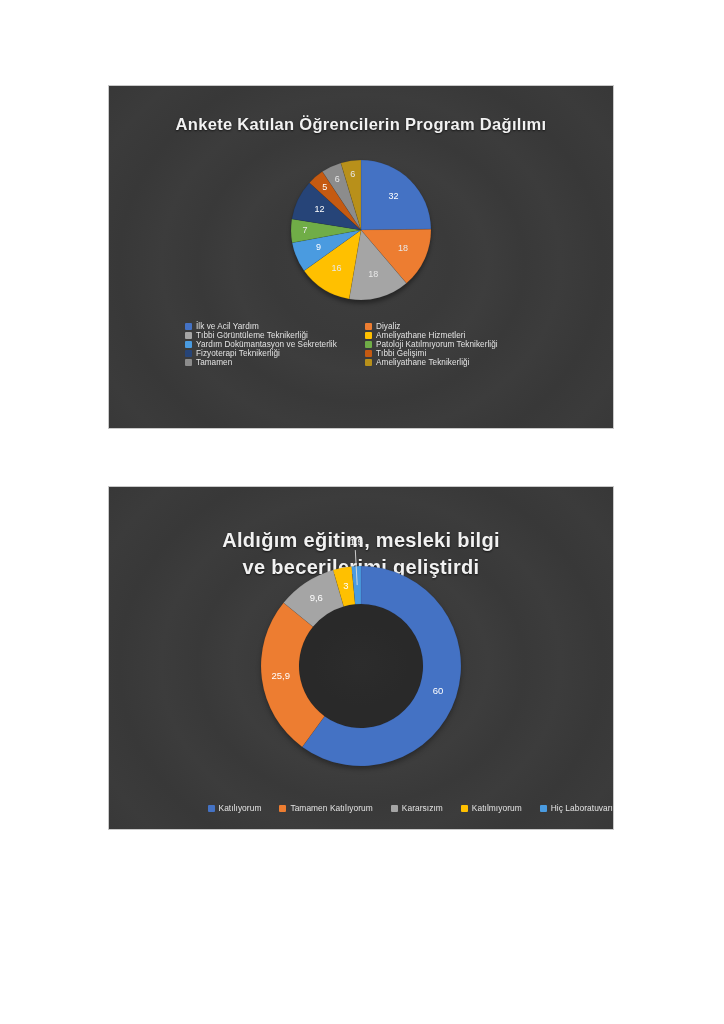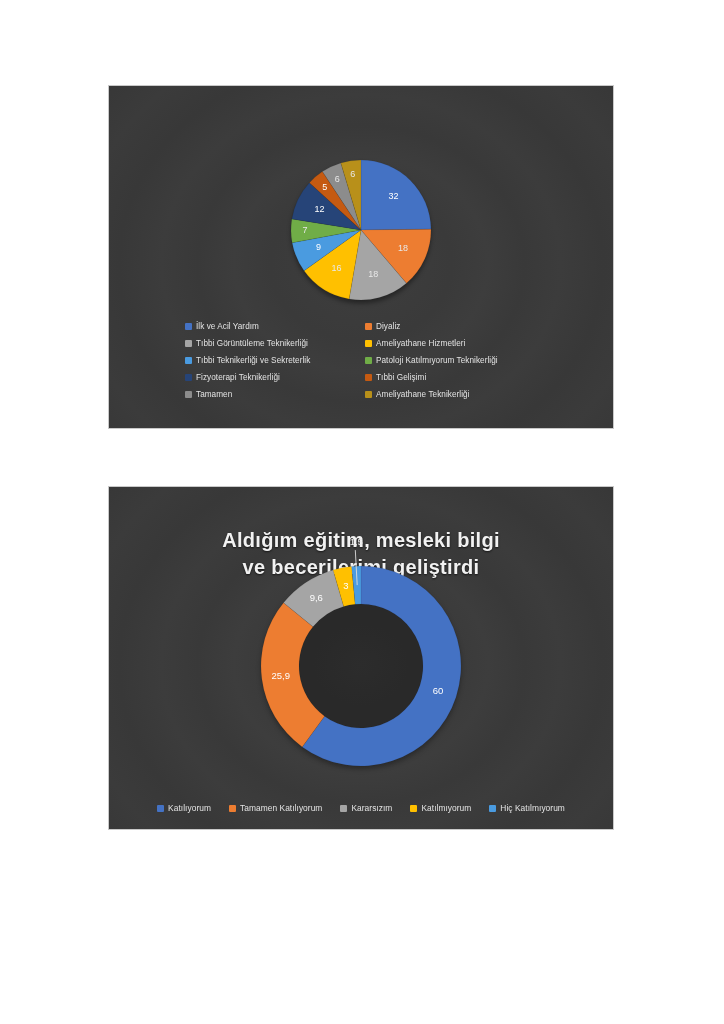--- a/index.html
+++ b/index.html
@@ -114,21 +114,21 @@
   }
 
   
   .legend-grid {
     position: absolute;
     left: 76px;
     top: 236px;
     width: 360px;
     display: grid;
     grid-template-columns: 180px 180px;
-    row-gap: 8px;
+    row-gap: 0;
   }
   .legend-row {
     display: flex;
     align-items: center;
     white-space: nowrap;
   }
   .legend-swatch {
     width: 7px;
     height: 7px;
     flex: 0 0 auto;
@@ -139,32 +139,33 @@
     color: #e3e3e3;
     font-size: 8.2px;
     letter-spacing: 0.05px;
   }
 
   .legend-bar {
     position: absolute;
     left: 0; right: 0;
     bottom: 16px;
     display: flex;
-    justify-content: center;
+    justify-content: flex-end;
     gap: 18px;
     flex-wrap: nowrap;
   }
   .legend-bar .legend-row { align-items: center; }
   .legend-bar .legend-swatch { width: 7px; height: 7px; margin-right: 4px; }
   .legend-bar .legend-text { font-size: 8.4px; }
 </style>
 </head>
 <body>
 
 <section class="slide" id="slide-1">
+  <h2 class="slide-title">Ankete Katılan Öğrencilerin Program Dağılımı</h2>
 
   <div class="chart-area" id="pie-chart-wrap">
     <svg id="pie-svg" width="160" height="152" viewBox="0 0 160 152">
         <ellipse cx="80" cy="79.5" rx="70" ry="70" fill="rgba(0,0,0,0.38)" filter="blur(2px)"></ellipse>
         <path d="M 80 76 L 80 6 A 70 70 0 0 1 149.99481052992851 75.14765096386017 Z" fill="#4472C4" stroke="rgba(0,0,0,0.18)" stroke-width="0.4"></path>
         <text x="112.5" y="43.1" class="slice-label">32</text>
         <path d="M 80 76 L 149.99481052992851 75.14765096386017 A 70 70 0 0 1 125.42894759384333 129.25608622979945 Z" fill="#ED7D31" stroke="rgba(0,0,0,0.18)" stroke-width="0.4"></path>
         <text x="122.1" y="95.1" class="slice-label slice-label-dark">18</text>
         <path d="M 80 76 L 125.42894759384333 129.25608622979945 A 70 70 0 0 1 68.12453381726007 144.9853122261732 Z" fill="#A5A5A5" stroke="rgba(0,0,0,0.18)" stroke-width="0.4"></path>
         <text x="92.2" y="120.6" class="slice-label slice-label-dark">18</text>
@@ -197,21 +198,21 @@
       <div class="legend-row">
         <span class="legend-swatch" style="background: rgb(165, 165, 165);"></span>
         <span class="legend-text">Tıbbi Görüntüleme Teknikerliği</span>
       </div>
       <div class="legend-row">
         <span class="legend-swatch" style="background: rgb(255, 192, 0);"></span>
         <span class="legend-text">Ameliyathane Hizmetleri</span>
       </div>
       <div class="legend-row">
         <span class="legend-swatch" style="background: rgb(74, 155, 224);"></span>
-        <span class="legend-text">Tıbbi Teknikerliği ve Sekreterlik</span>
+        <span class="legend-text">Yardım Dokümantasyon ve Sekreterlik</span>
       </div>
       <div class="legend-row">
         <span class="legend-swatch" style="background: rgb(112, 173, 71);"></span>
         <span class="legend-text">Patoloji Katılmıyorum Teknikerliği</span>
       </div>
       <div class="legend-row">
         <span class="legend-swatch" style="background: rgb(38, 68, 120);"></span>
         <span class="legend-text">Fizyoterapi Teknikerliği</span>
       </div>
       <div class="legend-row">
@@ -261,16 +262,16 @@
       <div class="legend-row">
         <span class="legend-swatch" style="background: rgb(165, 165, 165);"></span>
         <span class="legend-text">Kararsızım</span>
       </div>
       <div class="legend-row">
         <span class="legend-swatch" style="background: rgb(255, 192, 0);"></span>
         <span class="legend-text">Katılmıyorum</span>
       </div>
       <div class="legend-row">
         <span class="legend-swatch" style="background: rgb(74, 155, 224);"></span>
-        <span class="legend-text">Hiç Katılmıyorum</span>
+        <span class="legend-text">Hiç Laboratuvarı</span>
       </div>
     </div>
 </section>
 
 </body></html>

